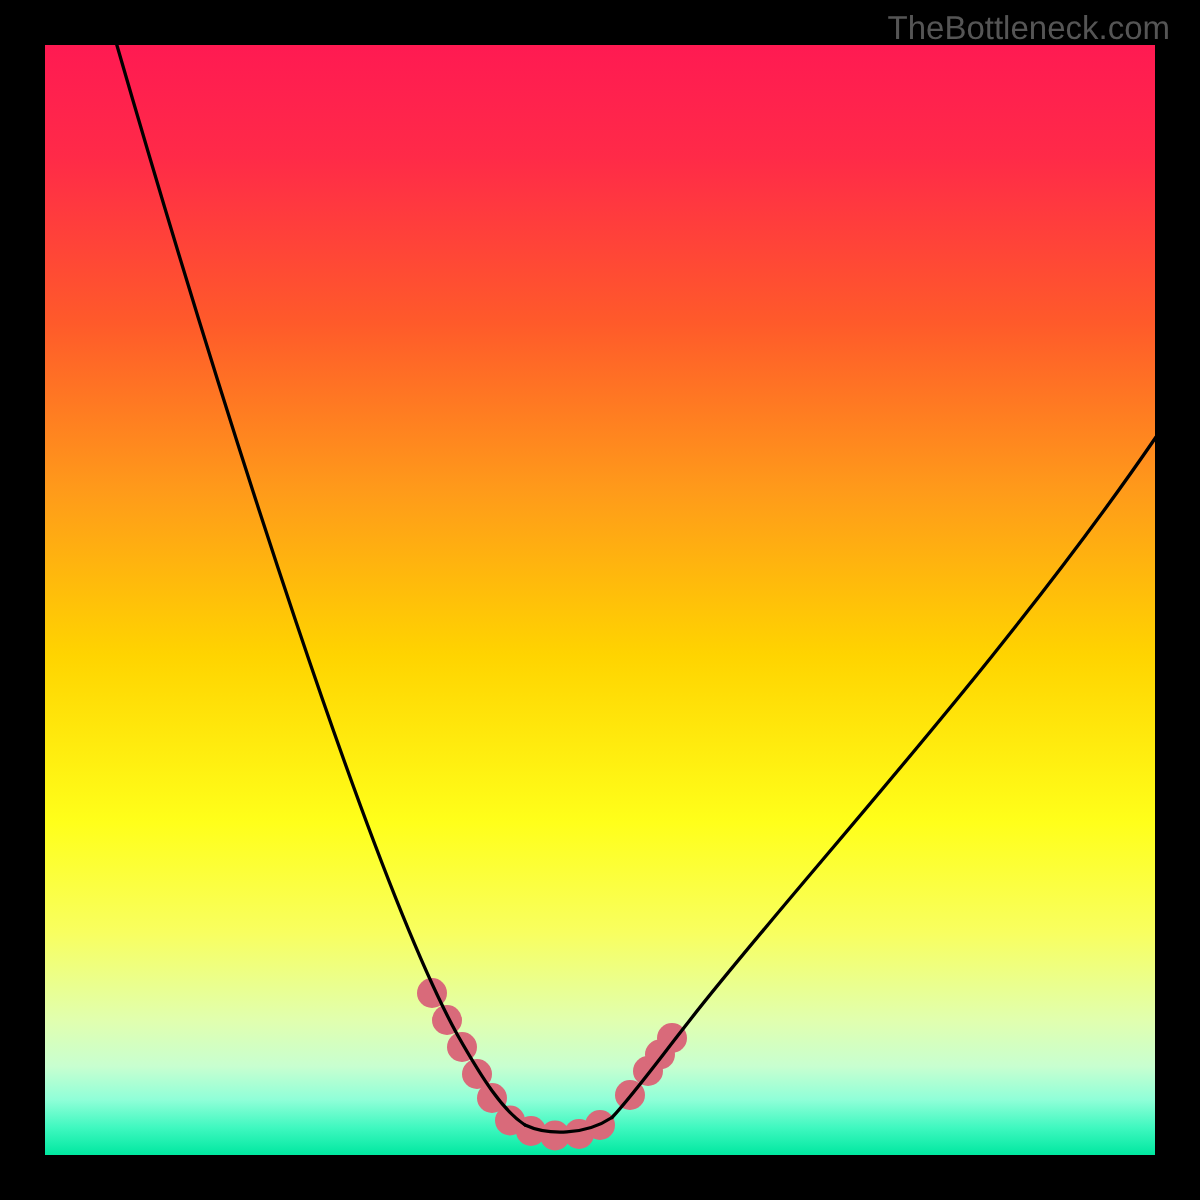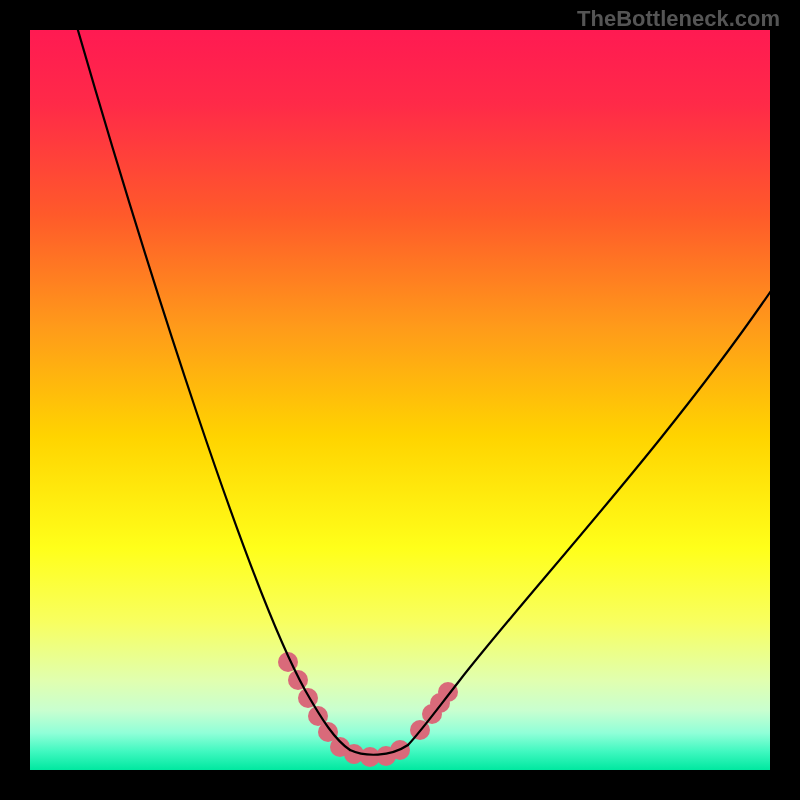--- a/index.html
+++ b/index.html
@@ -16,21 +16,21 @@
     height: 800px;
     background: #000;
     position: relative;
   }
   .watermark {
     position: absolute;
     top: 6px;
     right: 20px;
     color: #555;
     font-size: 22px;
-    font-weight: 700;
+    font-weight: 400;
     z-index: 10;
   }
   .plot-area {
     position: absolute;
     top: 30px;
     left: 30px;
     width: 740px;
     height: 740px;
     overflow: hidden;
   }

